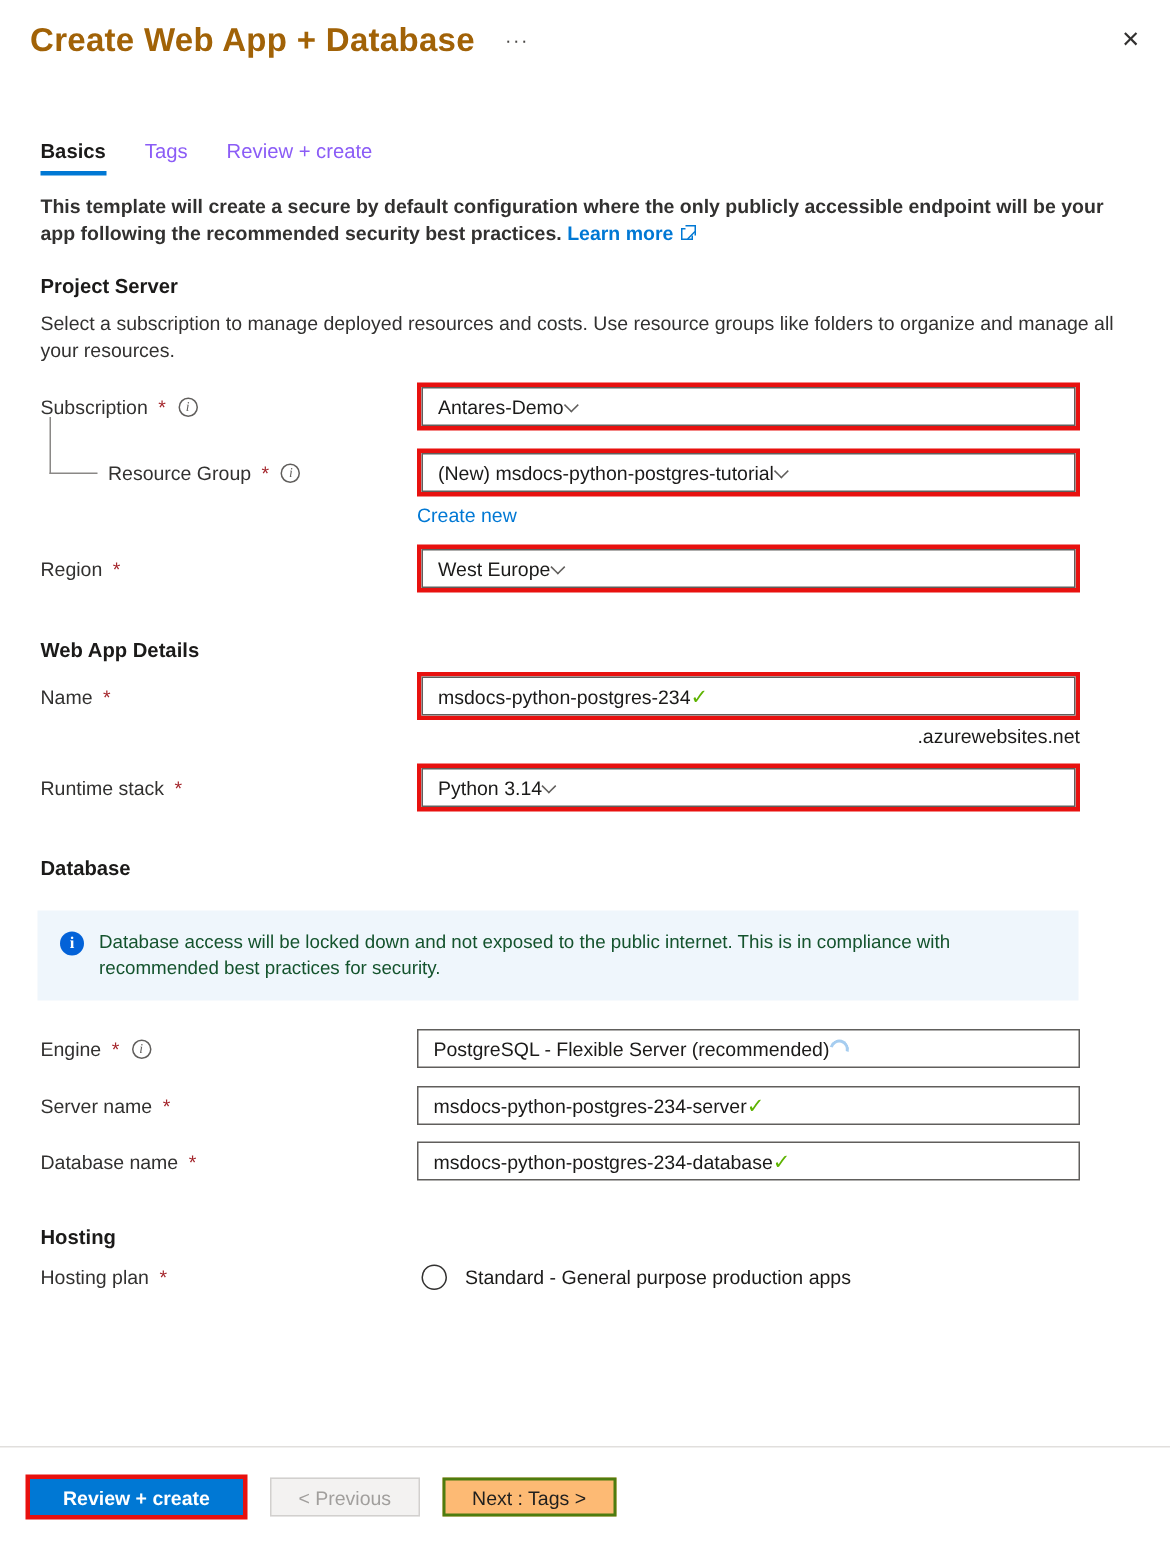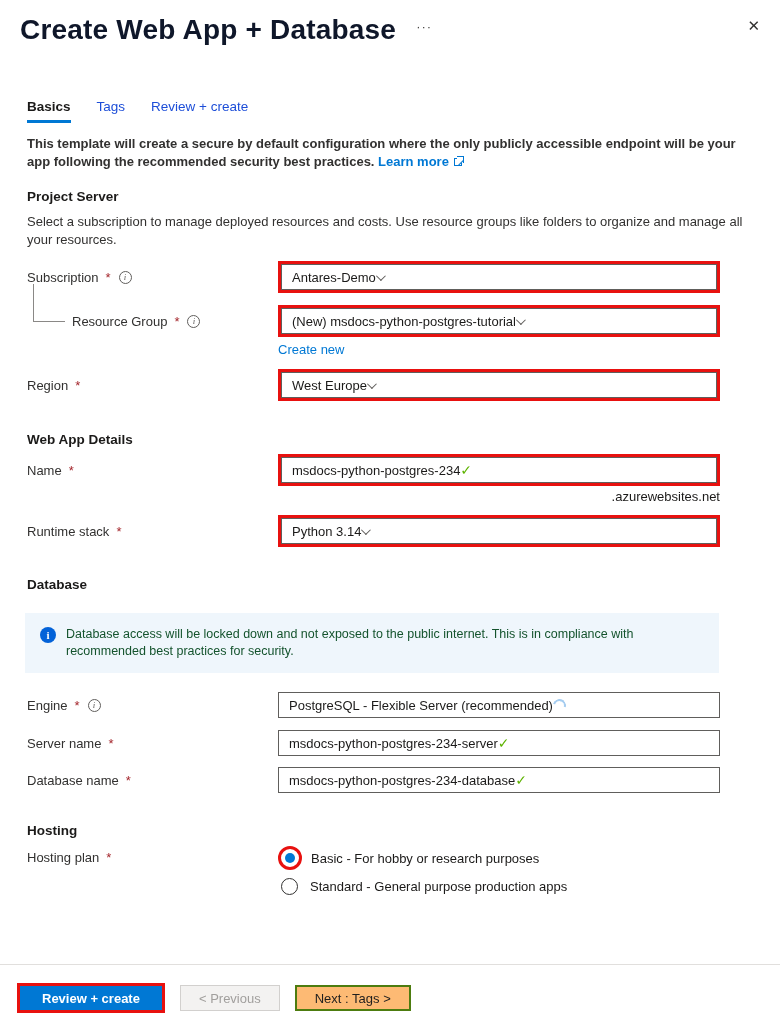--- a/index.html
+++ b/index.html
@@ -12,27 +12,27 @@
   html,body{background:#fff;}
   body{
     width:780px;height:1032px;position:relative;overflow:hidden;
     font-family:"Liberation Sans",sans-serif;color:var(--text);
     font-size:13px;
   }
   .page{width:780px;height:1032px;position:relative;background:#fff;}
 
   
   .header{display:flex;align-items:flex-start;padding:14px 20px 0 20px;}
-  .title{font-size:28px;font-weight:700;color:#0f172a;letter-spacing:.2px;}
+  .title{font-size:22px;font-weight:700;color:#a16207;letter-spacing:.2px;}
   .more-btn{margin-left:20px;margin-top:6px;color:#484644;font-size:13px;letter-spacing:1px;cursor:pointer;line-height:1;}
   .close-btn{margin-left:auto;color:#323130;font-size:15px;cursor:pointer;margin-top:3px;}
 
   
   .tabs{display:flex;gap:26px;margin:53px 0 0 27px;}
-  .tab{font-size:13.5px;color:#1d4ed8;padding-bottom:6px;cursor:pointer;}
+  .tab{font-size:13.5px;color:#8b5cf6;padding-bottom:6px;cursor:pointer;}
   .tab.active{font-weight:700;color:#1b1a19;border-bottom:3px solid var(--accent);}
 
   
   .intro{margin:12px 27px 0 27px;max-width:712px;line-height:18px;color:var(--text);font-weight:bold;}
   .link{color:var(--accent);text-decoration:none;cursor:pointer;}
   .ext-icon{display:inline-block;width:8px;height:8px;border:1px solid var(--accent);position:relative;margin-left:5px;}
   .ext-icon::before{content:"";position:absolute;right:-3px;top:-3px;width:6px;height:6px;background:#fff;border-top:1px solid var(--accent);border-right:1px solid var(--accent);}
   .ext-icon::after{content:"";position:absolute;right:-2px;top:1px;width:7px;height:1px;background:var(--accent);transform:rotate(-45deg);transform-origin:right top;}
   .section-heading{margin:18px 27px 0 27px;font-size:13.5px;font-weight:700;color:var(--text-dark);}
   .section-desc{margin:9px 27px 0 27px;max-width:716px;line-height:18px;}
@@ -243,26 +243,20 @@
 
   <div class="section-heading mt-30">Hosting</div>
 
   <div class="form-row" style="margin-top:8px;align-items:flex-start;">
     <div class="label-col" style="margin-top:4px;">
       <span>Hosting plan</span>
         <span class="req">*</span>
     </div>
     <div class="field-col radio-group">
       <div class="radio-option">
-        <span class="radio-annotated">
-            <span class="radio-dot"></span>
-          </span>
-        <span class="radio-label">Basic - For hobby or research purposes</span>
-      </div>
-      <div class="radio-option">
         <span class="radio-empty"></span>
         <span class="radio-label">Standard - General purpose production apps</span>
       </div>
     </div>
   </div>
 
   <div class="footer-divider"></div>
   <div class="footer">
     <div class="primary-wrap">
       <button class="btn btn-primary">Review + create</button>

